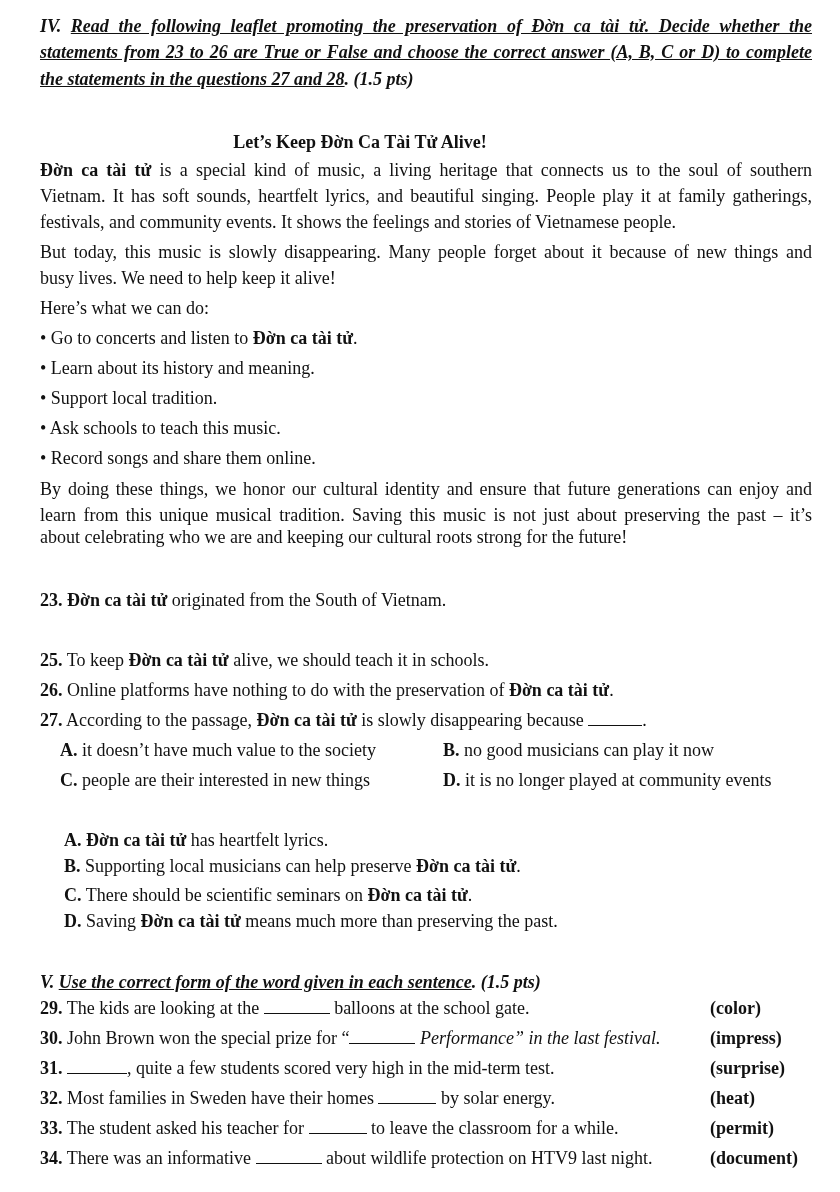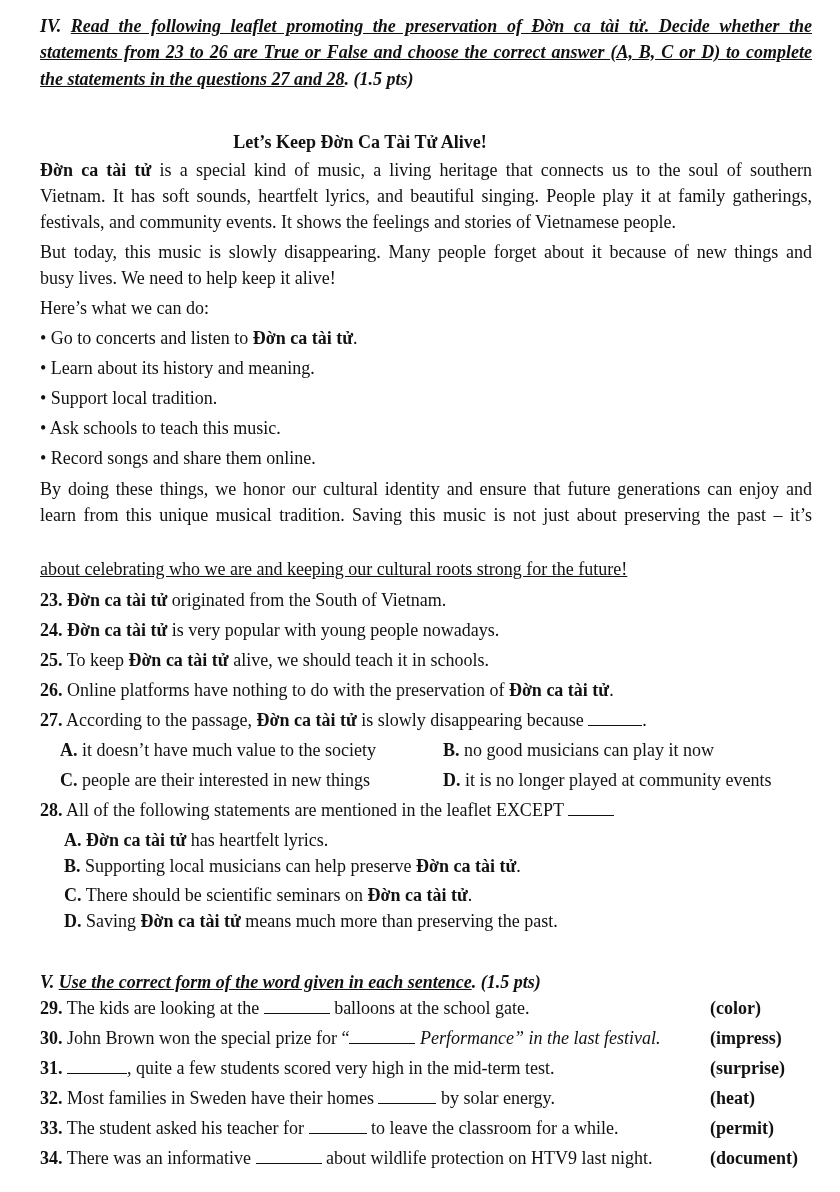--- a/index.html
+++ b/index.html
@@ -103,27 +103,24 @@
   </div>
   <div class="line" style="top:417px;">
     <span>•</span> <span>Ask schools to teach this music.</span>
   </div>
   <div class="line" style="top:447px;">
     <span>•</span> <span>Record songs and share them online.</span>
   </div>
 
   <div class="justify" style="top:476px;">By doing these things, we honor our cultural identity and ensure that future generations can enjoy and</div>
   <div class="justify" style="top:502px;">learn from this unique musical tradition. Saving this music is not just about preserving the past – it’s</div>
-  <div class="justify last" style="top:556px;text-decoration:underline;">about celebrating who we are and keeping our cultural roots strong for the future!</div>
+  <div class="justify last" style="top:524px;">about celebrating who we are and keeping our cultural roots strong for the future!</div>
 
   <div class="line" style="top:589px;">
     <span class="b">23.</span><span> </span><span class="b">Đờn ca tài tử</span><span> originated from the South of Vietnam.</span>
-  </div>
-  <div class="line" style="top:619px;">
-    <span class="b">24.</span><span> </span><span class="b">Đờn ca tài tử</span><span> is very popular with young people nowadays.</span>
   </div>
   <div class="line" style="top:649px;">
     <span class="b">25.</span><span> To keep </span><span class="b">Đờn ca tài tử</span><span> alive, we should teach it in schools.</span>
   </div>
   <div class="line" style="top:679px;">
     <span class="b">26.</span><span> Online platforms have nothing to do with the preservation of </span><span class="b">Đờn ca tài tử</span><span>.</span>
   </div>
 
   <div class="line" style="top:709px;">
     <span class="b">27.</span><span> According to the passage, </span><span class="b">Đờn ca tài tử</span><span> is slowly disappearing because </span><span class="blank" style="width:54px;"></span><span>.</span>
@@ -134,23 +131,20 @@
   <div class="opt" style="top:739px; left:443px;">
     <span class="b">B.</span><span> no good musicians can play it now</span>
   </div>
   <div class="opt" style="top:769px; left:60px;">
     <span class="b">C.</span><span> people are their interested in new things</span>
   </div>
   <div class="opt" style="top:769px; left:443px;">
     <span class="b">D.</span><span> it is no longer played at community events</span>
   </div>
 
-  <div class="line" style="top:799px;">
-    <span class="b">28.</span><span> All of the following statements are mentioned in the leaflet EXCEPT </span><span class="blank" style="width:46px;"></span>
-  </div>
   <div class="opt" style="top:829px; left:64px;">
     <span class="b">A.</span><span> </span><span class="b">Đờn ca tài tử</span><span> has heartfelt lyrics.</span>
   </div>
   <div class="opt" style="top:855px; left:64px;">
     <span class="b">B.</span><span> Supporting local musicians can help preserve </span><span class="b">Đờn ca tài tử</span><span>.</span>
   </div>
   <div class="opt" style="top:884px; left:64px;">
     <span class="b">C.</span><span> There should be scientific seminars on </span><span class="b">Đờn ca tài tử</span><span>.</span>
   </div>
   <div class="opt" style="top:910px; left:64px;">

